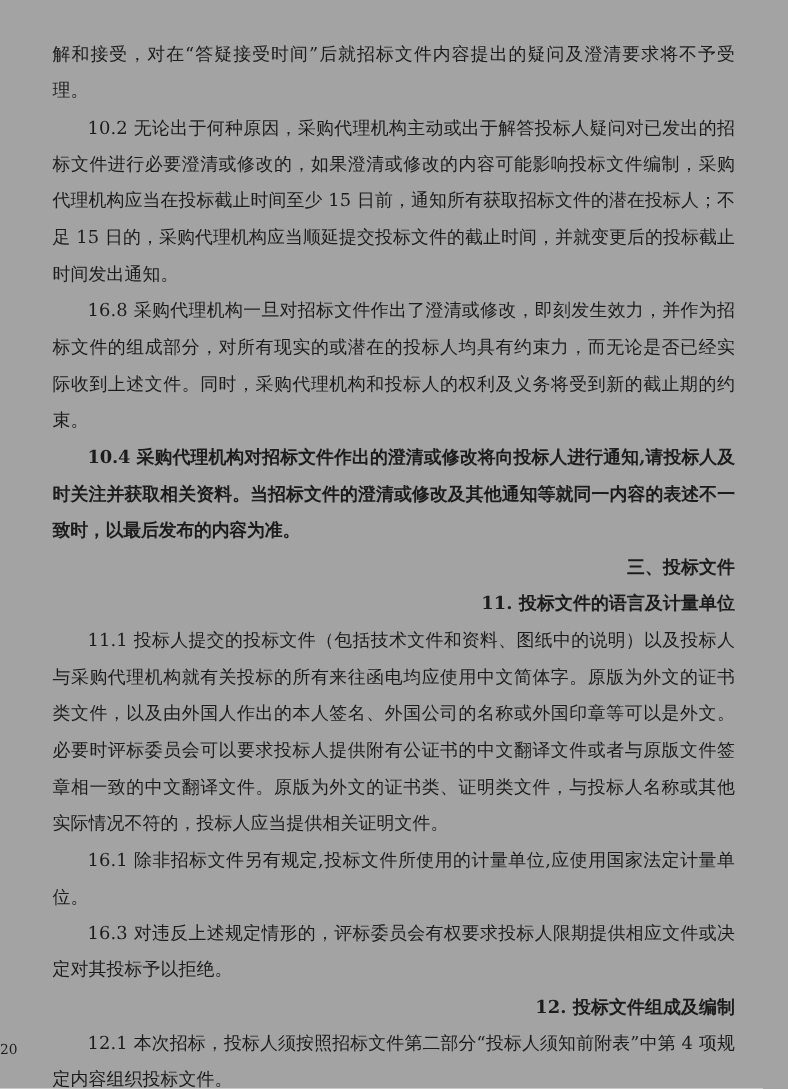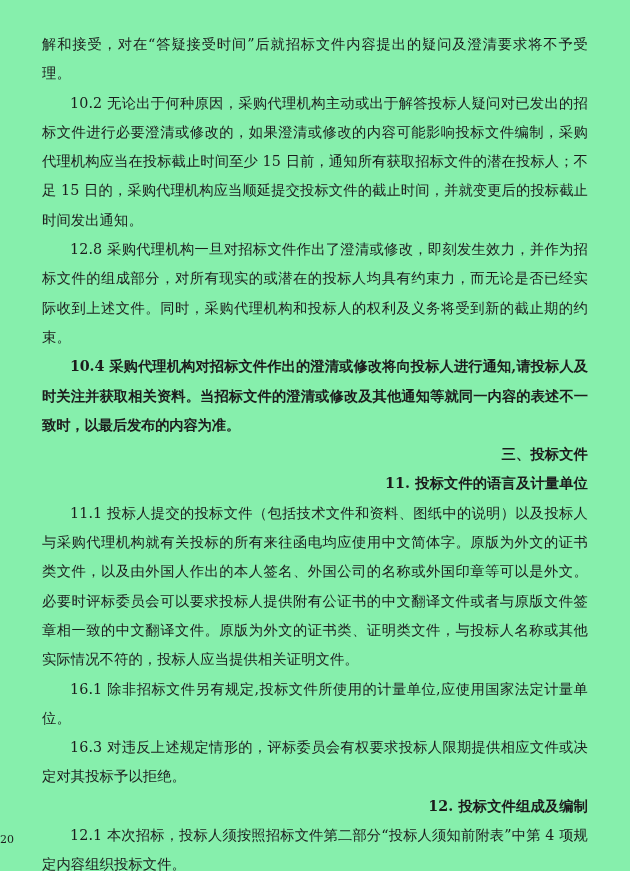--- a/index.html
+++ b/index.html
@@ -11,21 +11,21 @@
     width: 630px;
     height: 871px;
     font-family: "DejaVu Serif", "Liberation Serif", serif;
     color: #1c1c1c;
     overflow: hidden;
   }
   .page {
     position: relative;
     width: 630px;
     height: 871px;
-    background: #86efac;
+    background: #a3a3a3;
     box-sizing: border-box;
   }
   .content {
     position: absolute;
     left: 42px;
     top: 30px;
     width: 546px;
   }
   p.para {
     margin: 0;
@@ -67,21 +67,21 @@
 </head>
 <body>
 
 <div class="page">
   <div class="content">
 
     <p class="para">解和接受，对在“答疑接受时间”后就招标文件内容提出的疑问及澄清要求将不予受理。</p>
 
     <p class="para indent">10.2 无论出于何种原因，采购代理机构主动或出于解答投标人疑问对已发出的招标文件进行必要澄清或修改的，如果澄清或修改的内容可能影响投标文件编制，采购代理机构应当在投标截止时间至少 15 日前，通知所有获取招标文件的潜在投标人；不足 15 日的，采购代理机构应当顺延提交投标文件的截止时间，并就变更后的投标截止时间发出通知。</p>
 
-    <p class="para indent">12.8 采购代理机构一旦对招标文件作出了澄清或修改，即刻发生效力，并作为招标文件的组成部分，对所有现实的或潜在的投标人均具有约束力，而无论是否已经实际收到上述文件。同时，采购代理机构和投标人的权利及义务将受到新的截止期的约束。</p>
+    <p class="para indent">16.8 采购代理机构一旦对招标文件作出了澄清或修改，即刻发生效力，并作为招标文件的组成部分，对所有现实的或潜在的投标人均具有约束力，而无论是否已经实际收到上述文件。同时，采购代理机构和投标人的权利及义务将受到新的截止期的约束。</p>
 
     <p class="para indent bold">10.4 采购代理机构对招标文件作出的澄清或修改将向投标人进行通知,请投标人及时关注并获取相关资料。当招标文件的澄清或修改及其他通知等就同一内容的表述不一致时，以最后发布的内容为准。</p>
 
     <h3 class="heading">三、投标文件</h3>
 
     <h3 class="heading">11. 投标文件的语言及计量单位</h3>
 
     <p class="para indent">11.1 投标人提交的投标文件（包括技术文件和资料、图纸中的说明）以及投标人与采购代理机构就有关投标的所有来往函电均应使用中文简体字。原版为外文的证书类文件，以及由外国人作出的本人签名、外国公司的名称或外国印章等可以是外文。必要时评标委员会可以要求投标人提供附有公证书的中文翻译文件或者与原版文件签章相一致的中文翻译文件。原版为外文的证书类、证明类文件，与投标人名称或其他实际情况不符的，投标人应当提供相关证明文件。</p>
 
     <p class="para indent">16.1 除非招标文件另有规定,投标文件所使用的计量单位,应使用国家法定计量单位。</p>

